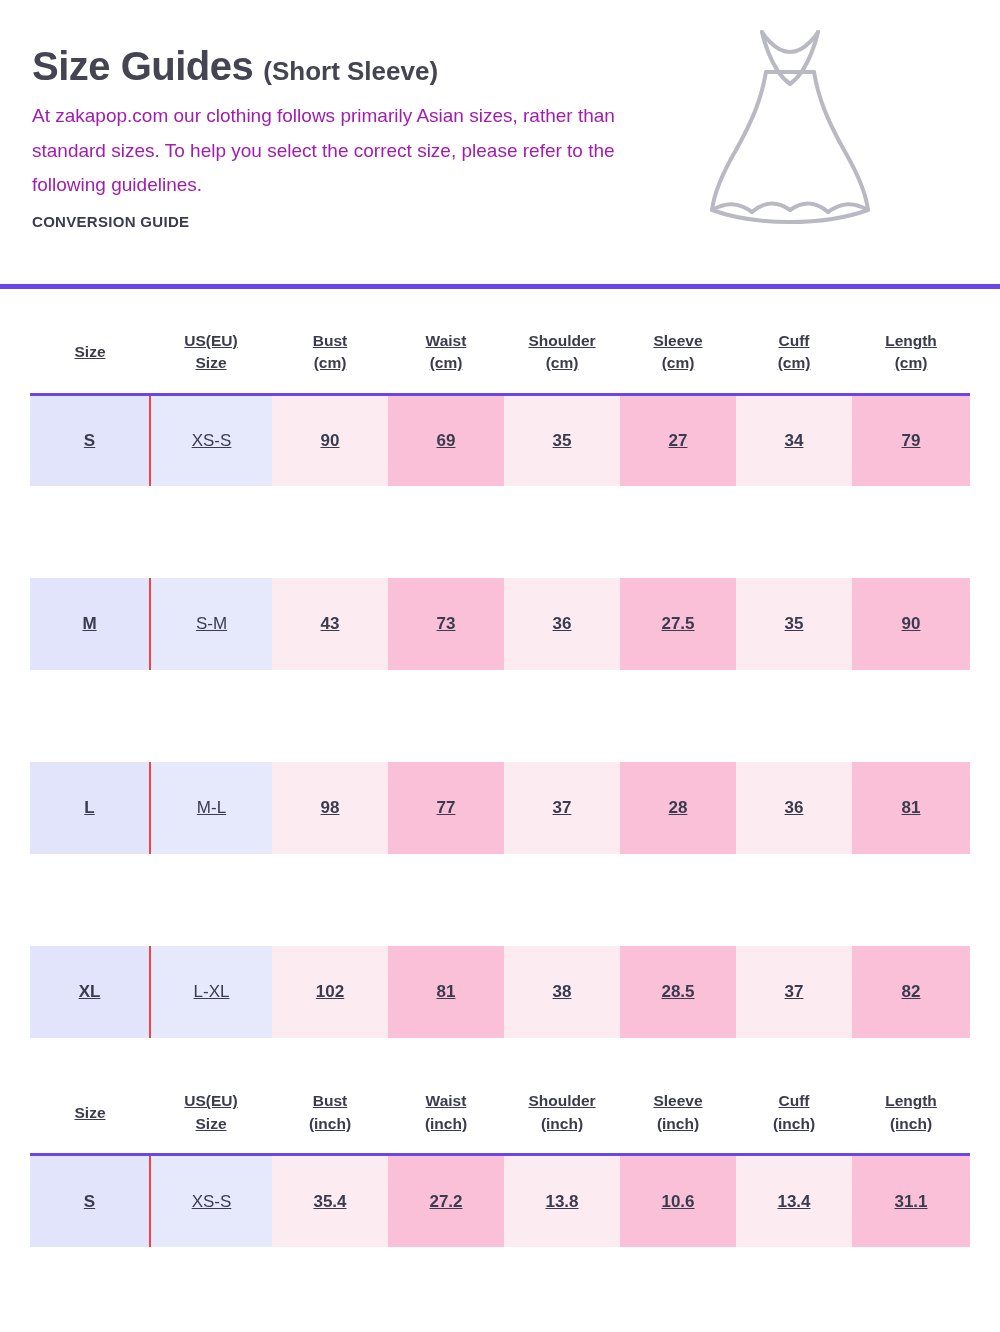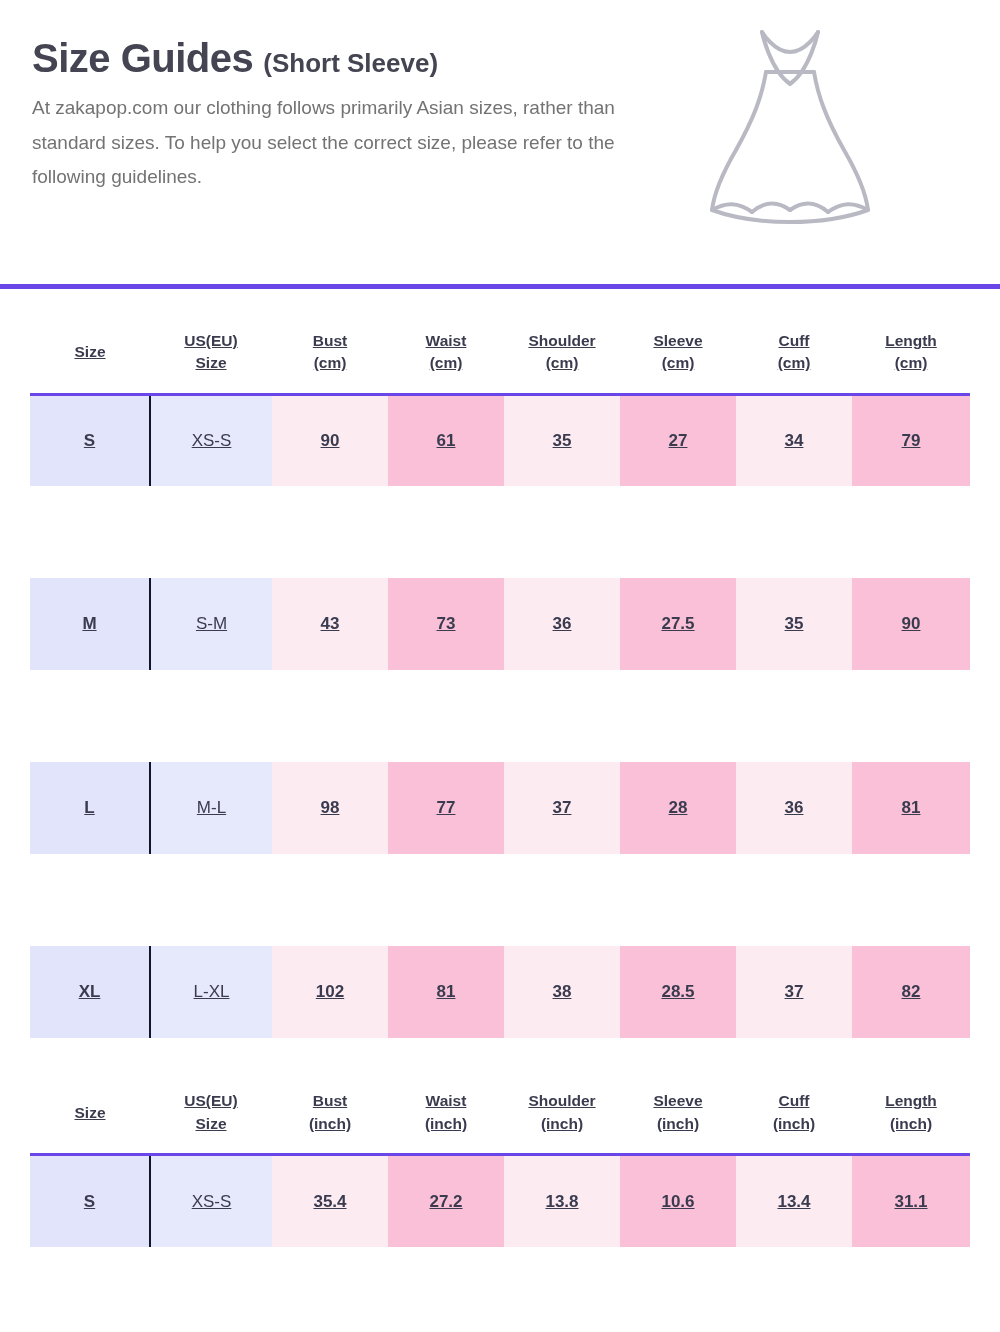--- a/index.html
+++ b/index.html
@@ -20,21 +20,21 @@
   
   .header {
     padding: 30px 32px 0 32px;
     position: relative;
     height: 286px;
   }
   .title-line {
     display: flex;
     align-items: baseline;
     gap: 10px;
-    margin-top: 6px;
+    margin-top: 14px;
   }
   .title-main {
     font-size: 40px;
     font-weight: bold;
     color: #444452;
     letter-spacing: -0.5px;
   }
   .title-sub {
     font-size: 26px;
     font-weight: bold;
@@ -42,21 +42,21 @@
   }
   .fit-note {
     margin-top: 16px;
     font-size: 17px;
     color: #4a4a58;
   }
   .intro {
     margin-top: 10px;
     font-size: 19px;
     line-height: 1.82;
-    color: #737373;
+    color: #a21caf;
     max-width: 640px;
   }
   .conversion-guide {
     margin-top: 10px;
     font-size: 15px;
     font-weight: bold;
     color: #3b3b4f;
     letter-spacing: 0.3px;
   }
 
@@ -122,40 +122,41 @@
 
   
   .c-size {
     background: #e2e4fb;
     font-weight: bold;
   }
   .c-useu {
     background: #e6e8fc;
     font-weight: normal;
     font-size: 17px;
-    border-left: 2px solid #0f172a;
+    border-left: 2px solid #ef4444;
   }
   .c-light { background: #fcecf2; }
   .c-dark  { background: #f9c0d8; }
 
   .spacer-row td { height: 30px; background: #ffffff; }
 </style>
 </head>
 <body>
 
 <div class="header">
 
   <div class="title-line">
     <span class="title-main">Size Guides</span>
     <span class="title-sub">(Short Sleeve)</span>
   </div>
 
 
   <div class="intro">At zakapop.com our clothing follows primarily Asian sizes, rather than standard sizes. To help you select the correct size, please refer to the following guidelines.</div>
 
+  <div class="conversion-guide">CONVERSION GUIDE</div>
 
   <div class="dress-wrap">
     <svg viewBox="0 0 180 215" width="180" height="215" fill="none" stroke="#b9b9c4" stroke-width="4" stroke-linejoin="round" stroke-linecap="round">
       <path d="M62 10 C62 10, 70 48, 90 62 C110 48, 118 10, 118 10"></path>
       <path d="M62 10 C62 10, 74 30, 90 30 C106 30, 118 10, 118 10"></path>
       <path d="M66 50 L114 50"></path>
       <path d="M66 50 C62 74, 54 96, 36 128 C22 152, 14 172, 12 188
                C34 196, 60 200, 90 200 C120 200, 146 196, 168 188
                C166 172, 158 152, 144 128 C126 96, 118 74, 114 50 Z"></path>
       <path d="M12 188 C26 180, 38 180, 52 190"></path>
@@ -204,21 +205,21 @@
           <div>Length</div>
           <div>(cm)</div>
         </th>
       </tr>
     </thead>
     <tbody>
       <tr>
         <td class="c-size">S</td>
         <td class="c-useu">XS-S</td>
         <td class="c-light">90</td>
-        <td class="c-dark">61</td>
+        <td class="c-dark">69</td>
         <td class="c-light">35</td>
         <td class="c-dark">27</td>
         <td class="c-light">34</td>
         <td class="c-dark">79</td>
       </tr>
       <tr class="spacer-row">
           <td colspan="8"></td>
         </tr>
       <tr>
         <td class="c-size">M</td>

